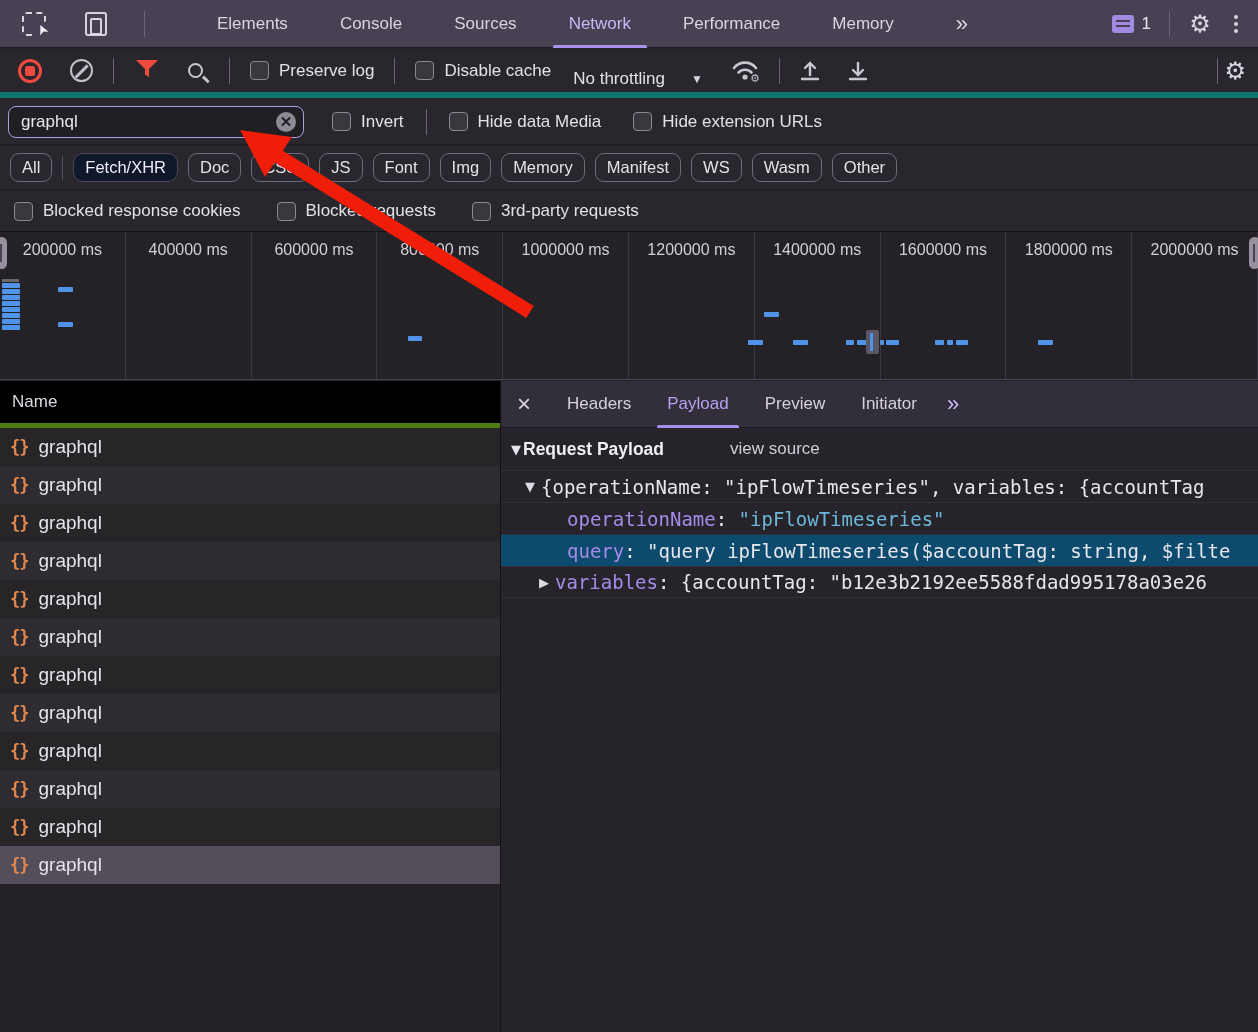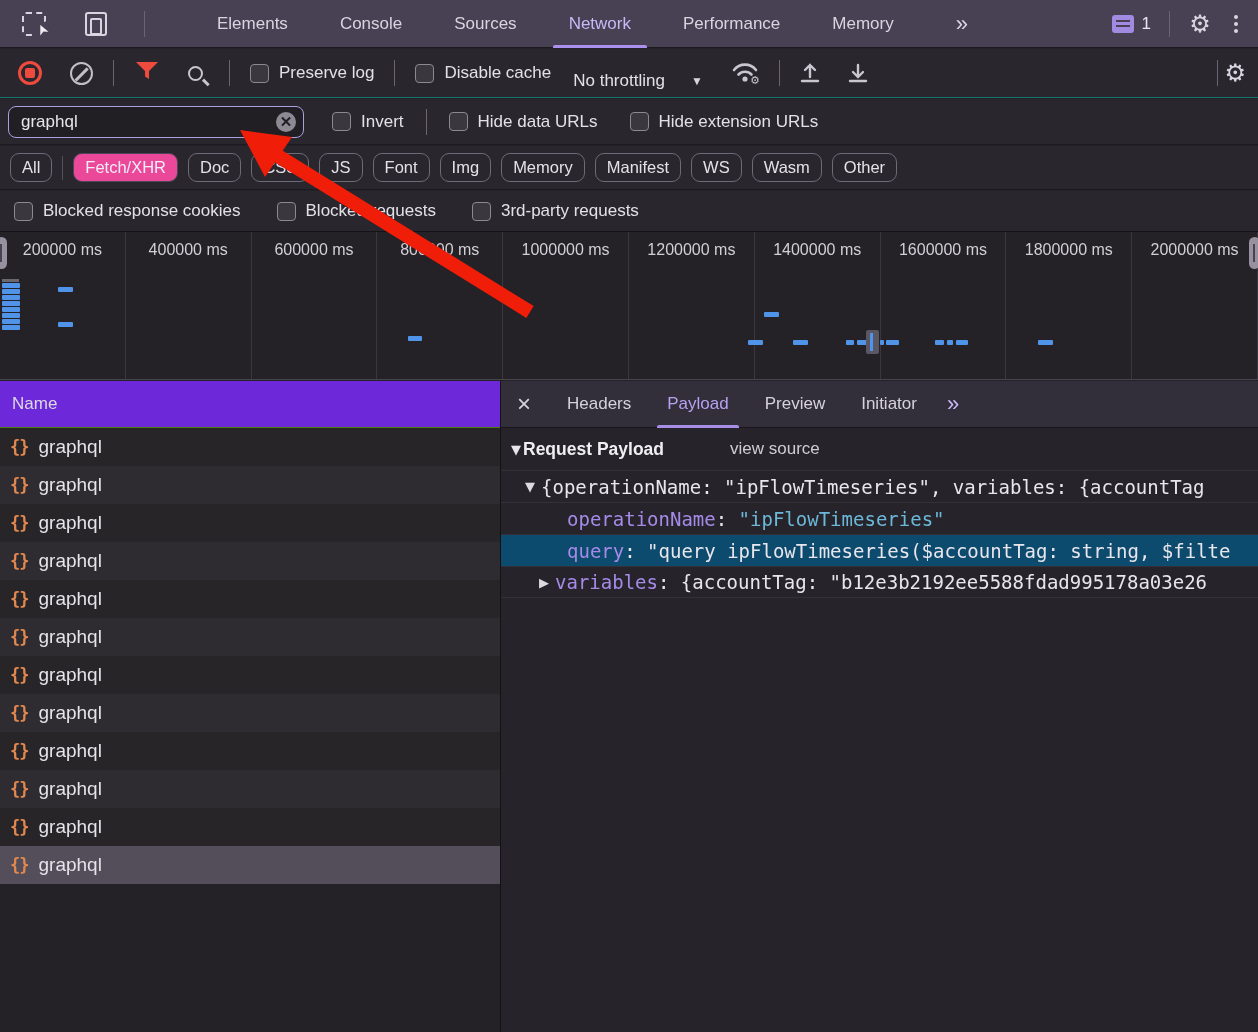--- a/index.html
+++ b/index.html
@@ -26,21 +26,21 @@
   .gear { font-size:24px; color:#d9d5e0; line-height:1; font-family:"DejaVu Sans", sans-serif; }
   .dots { display:flex; flex-direction:column; gap:3px; padding:0 10px; }
   .dots i { width:4px; height:4px; border-radius:50%; background:#d9d5e0; }
   
   .insp { width:24px; height:24px; border:2px dashed #d9d5e0; border-radius:4px; position:relative; }
   .insp::after { content:"➤"; position:absolute; right:-4px; bottom:-4px; color:#efedf3; font-size:14px; transform:rotate(-115deg); background:#474153; }
   .device { width:22px; height:24px; border:2px solid #d9d5e0; border-radius:3px; position:relative; }
   .device::after { content:""; position:absolute; right:3px; top:4px; width:8px; height:13px; border:2px solid #d9d5e0; border-radius:2px; background:#474153; }
   
   .toolbar2 { position:absolute; left:0; top:49px; width:1258px; height:49px; background:#29262d;
-    display:flex; align-items:center; border-bottom:1px solid #0f766e; }
+    display:flex; align-items:center; border-bottom:6px solid #0f766e; }
   .rec { width:24px; height:24px; border:3px solid #ee4b3e; border-radius:50%; margin:0 14px 0 18px; position:relative; }
   .rec::after { content:""; position:absolute; left:4px; top:4px; width:10px; height:10px; background:#ee4b3e; border-radius:2px; }
   .noslash { width:23px; height:23px; border:2.5px solid #c2bfc9; border-radius:50%; position:relative; margin:0 14px; }
   .noslash::after { content:""; position:absolute; left:1px; top:9px; width:17px; height:2.5px; background:#c2bfc9; transform:rotate(-45deg); }
   .funnel { margin:0 16px; }
   .search { width:15px; height:15px; border:2.5px solid #c9c6d0; border-radius:50%; position:relative; margin:0 20px 0 14px; }
   .search::after { content:""; position:absolute; left:12px; top:13px; width:8px; height:2.5px; background:#c9c6d0; transform:rotate(45deg); }
   .cb { width:19px; height:19px; border:1.5px solid #8c8894; border-radius:4px; background:#3a373f; flex:none; }
   .cklabel { display:flex; align-items:center; gap:10px; font-size:17px; color:#e3e0e8; margin:0 14px; }
   .throttle { display:flex; align-items:center; gap:26px; font-size:17px; color:#e3e0e8; margin:16px 16px 0 8px; }
@@ -53,40 +53,40 @@
   .filter-input-wrap { position:relative; width:296px; height:32px; margin-left:8px; }
   .filter-input { width:100%; height:100%; background:#211f24; border:1.5px solid #a9a1e0; border-radius:8px;
     color:#e8e6ec; font-size:17px; padding:0 36px 0 12px; outline:none; font-family:"Liberation Sans",sans-serif; }
   .clear-x { position:absolute; right:8px; top:6px; width:20px; height:20px; border-radius:50%; background:#8d8a94;
     color:#211f24; font-size:15px; line-height:20px; text-align:center; font-weight:bold; }
   .filterrow .cklabel { margin:0 16px; }
   
   .chipsrow { position:absolute; left:0; top:146px; width:1258px; height:44px; background:#29262d;
     display:flex; align-items:center; gap:10px; padding-left:10px; border-bottom:1px solid #1c1a20; }
   .chip { border:1px solid #6f6a78; border-radius:9px; padding:4px 11px; font-size:16.5px; color:#e4e1e8; white-space:nowrap; }
-  .chip.active { background:#ec4899; border-color:#4d4559; color:#f0ecf8; }
+  .chip.active { background:#0f172a; border-color:#4d4559; color:#f0ecf8;border-radius:10px; }
   .chipdiv { width:1px; height:24px; background:#56515e; }
   
   .blockedrow { position:absolute; left:0; top:191px; width:1258px; height:41px; background:#29262d;
     display:flex; align-items:center; border-bottom:1px solid #151317; }
   
   .timeline { position:absolute; left:0; top:232px; width:1258px; height:148px; background:#242226;
     display:flex; border-bottom:1px solid #49454f; }
   .tcol { flex:1; border-right:1px solid #3a3740; text-align:center; font-size:16px; color:#d2cfd8; padding-top:9px;
     white-space:nowrap; overflow:hidden; }
   .tbar { position:absolute; height:5px; background:#4f94e8; border-radius:1px; }
   .tgray { position:absolute; height:3px; background:#6a676f; }
   .tmark { position:absolute; background:#5a5663; border-radius:2px; }
   .tmark i { position:absolute; left:4px; top:3px; bottom:3px; width:3px; background:#4f94e8; display:block; }
   .handle { position:absolute; width:11px; height:32px; background:#97919f; border-radius:6px; top:5px; }
   .handle i { position:absolute; left:4px; top:7px; bottom:7px; width:2px; background:#474352; display:block; }
   
   .split { position:absolute; left:0; top:381px; width:1258px; height:651px; display:flex; }
   .left-pane { width:501px; border-right:1px solid #121115; display:flex; flex-direction:column; background:#242226; }
-  .name-header { height:47px; background:#6d28d9; border-bottom:1px solid #4d7c0f; display:flex; align-items:center;
+  .name-header { height:47px; background:#000000; border-bottom:5px solid #4d7c0f; display:flex; align-items:center;
     padding-left:12px; font-size:17px; color:#dcd9e2; flex:none; }
   .req-row { height:38px; display:flex; align-items:center; gap:10px; padding-left:10px; font-size:19px; color:#e6e3ea; flex:none; }
   .req-row:nth-child(odd) { background:#282528; }
   .req-row:nth-child(even) { background:#2e2b31; }
   .req-row.selected { background:#534e59; }
   .json-ic { font-family:"DejaVu Sans Mono", monospace; font-size:17px; font-weight:bold; color:#e2884f; letter-spacing:-1px; }
   .right-pane { flex:1; background:#26242a; display:flex; flex-direction:column; overflow:hidden; }
   .detail-tabs { height:47px; background:#322e3a; border-bottom:1px solid #19171c; display:flex; align-items:center; flex:none; }
   .close-x { font-size:24px; color:#d6d2dd; padding:0 18px 0 16px; line-height:1; }
   .dtab { position:relative; height:47px; display:flex; align-items:center; padding:0 18px; font-size:17px; color:#d6d2dd; }
@@ -205,21 +205,21 @@
       <input class="filter-input" value="graphql" style="">
       <span class="clear-x">✕</span>
     </div>
     <label class="cklabel" style="margin-left:28px;">
       <span class="cb"></span>
       <span>Invert</span>
     </label>
     <div class="vdiv"></div>
     <label class="cklabel">
       <span class="cb"></span>
-      <span>Hide data URLs</span>
+      <span>Hide data Media</span>
     </label>
     <label class="cklabel">
       <span class="cb"></span>
       <span>Hide extension URLs</span>
     </label>
   </div>
 
   <div class="chipsrow" id="chips-row">
       <div class="chip">All</div>
       <div class="chipdiv"></div>

